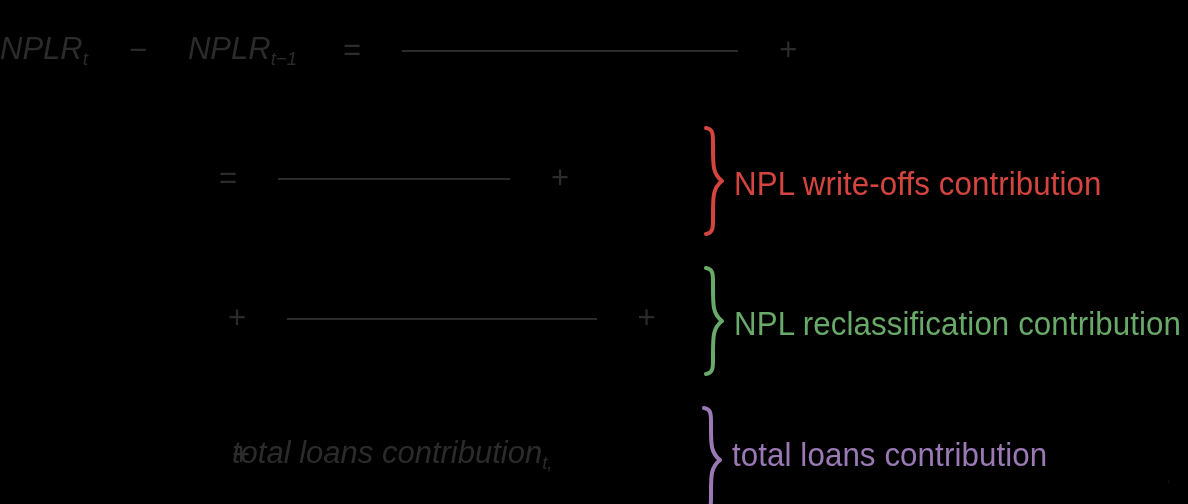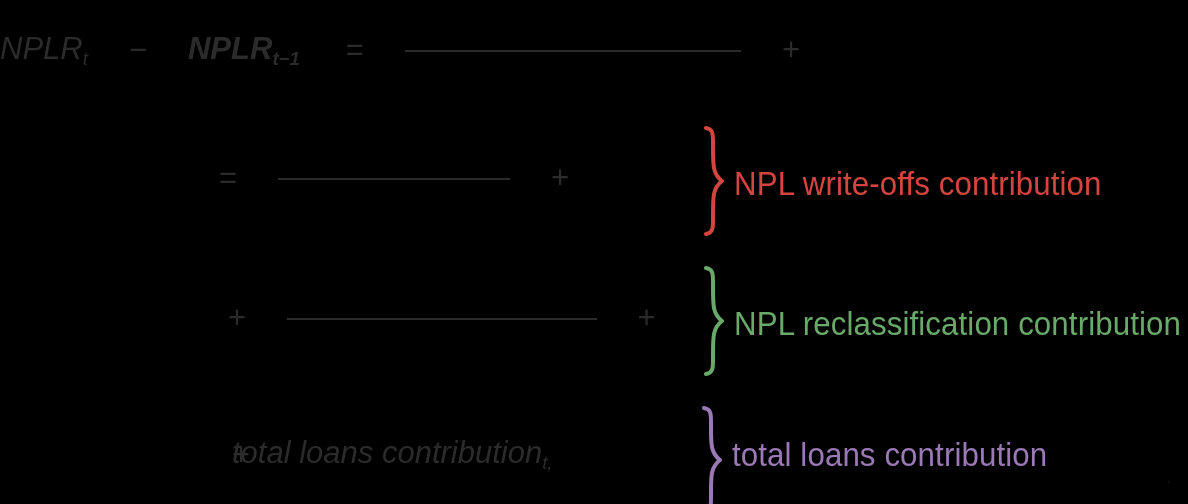--- a/index.html
+++ b/index.html
@@ -106,21 +106,21 @@
 </head>
 <body>
 
 <div id="slide">
 
   <div class="row" style="left:0px; top:8px;">
     <span class="math m-lhs" style="position:relative;"><span>NPLR</span><span class="sub">t</span></span>
     <span class="gapS"></span>
     <span class="op">−</span>
     <span class="gapS"></span>
-    <span class="math m-lhs" style="position:relative;font-weight:bold;"><span>NPLR</span><span class="sub">t−1</span></span>
+    <span class="math m-lhs" style="position:relative;"><span>NPLR</span><span class="sub">t−1</span></span>
     <span class="gapL"></span>
     <span class="eq">=</span>
     <span class="gapS"></span>
     <span class="frac">
       <span class="num"><span>Δ(non-performing total)</span><span class="sub">t</span></span>
       <span class="bar"></span>
       <span class="den"><span>total loans</span><span class="sub">t−1</span></span>
     </span>
     <span class="gapS"></span>
     <span class="op">+</span>

